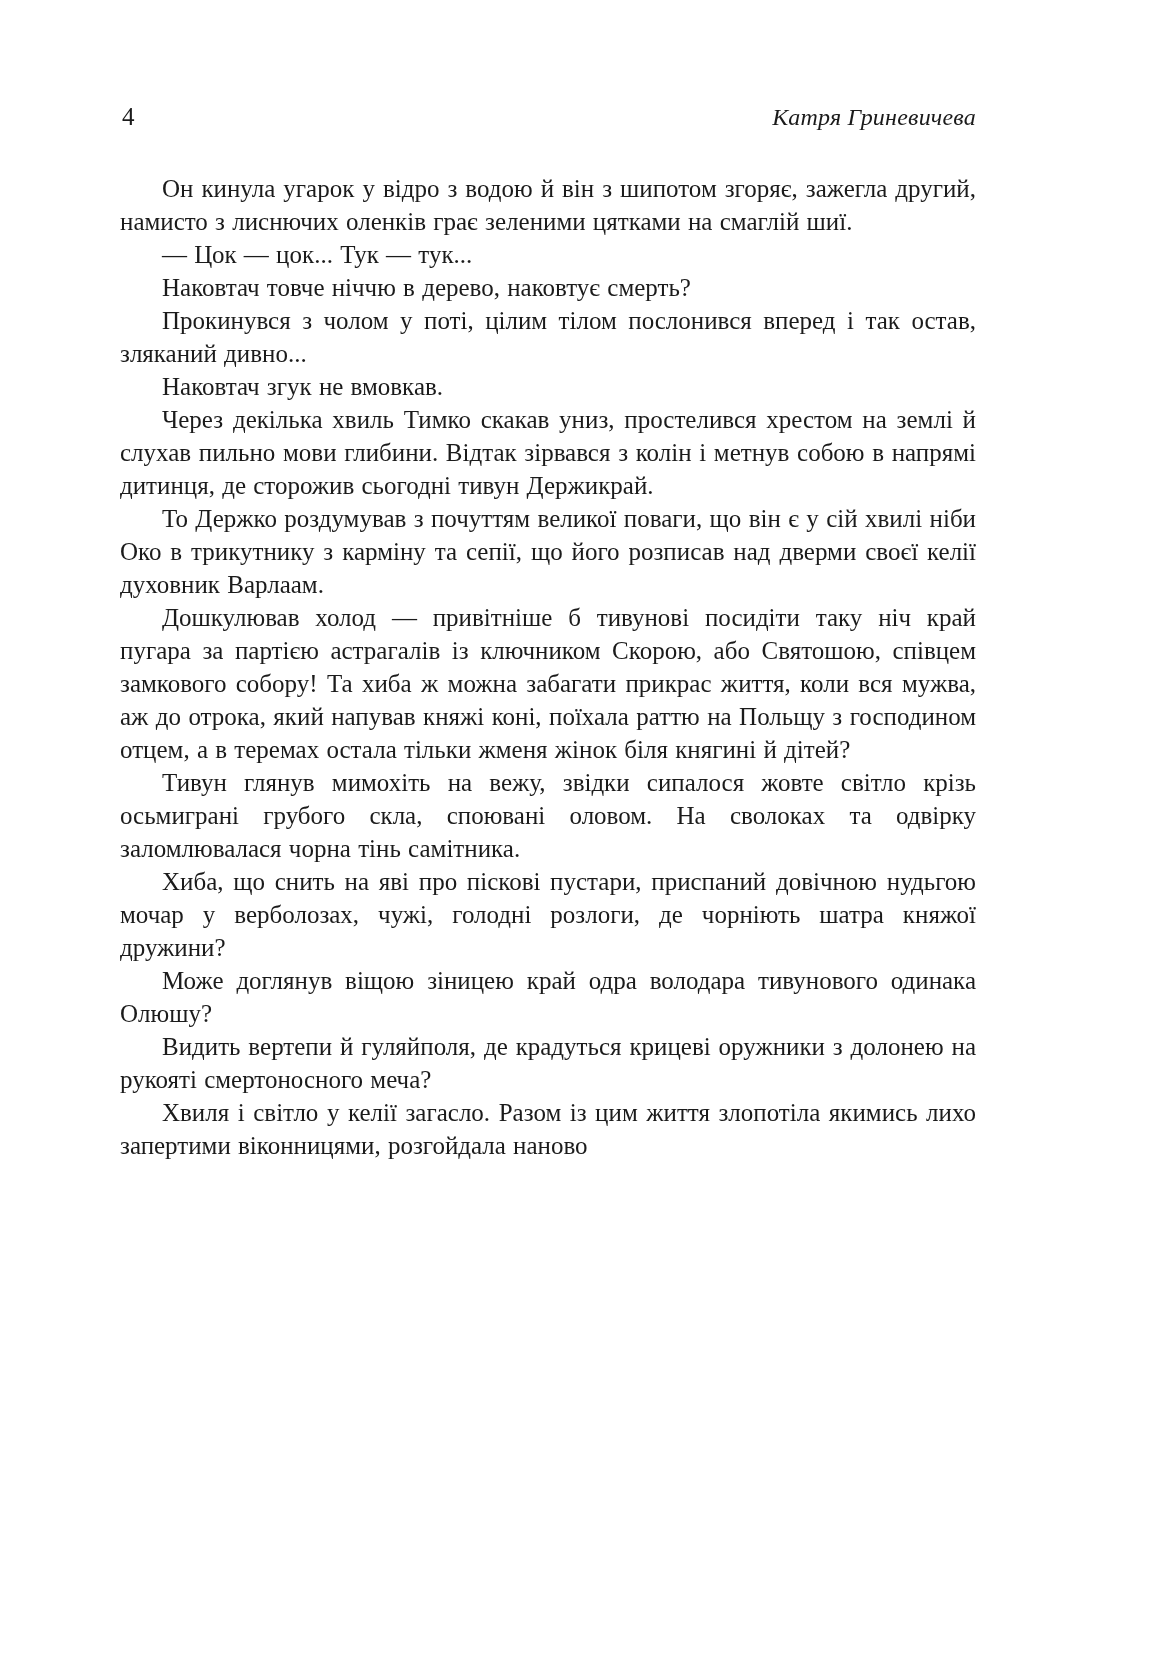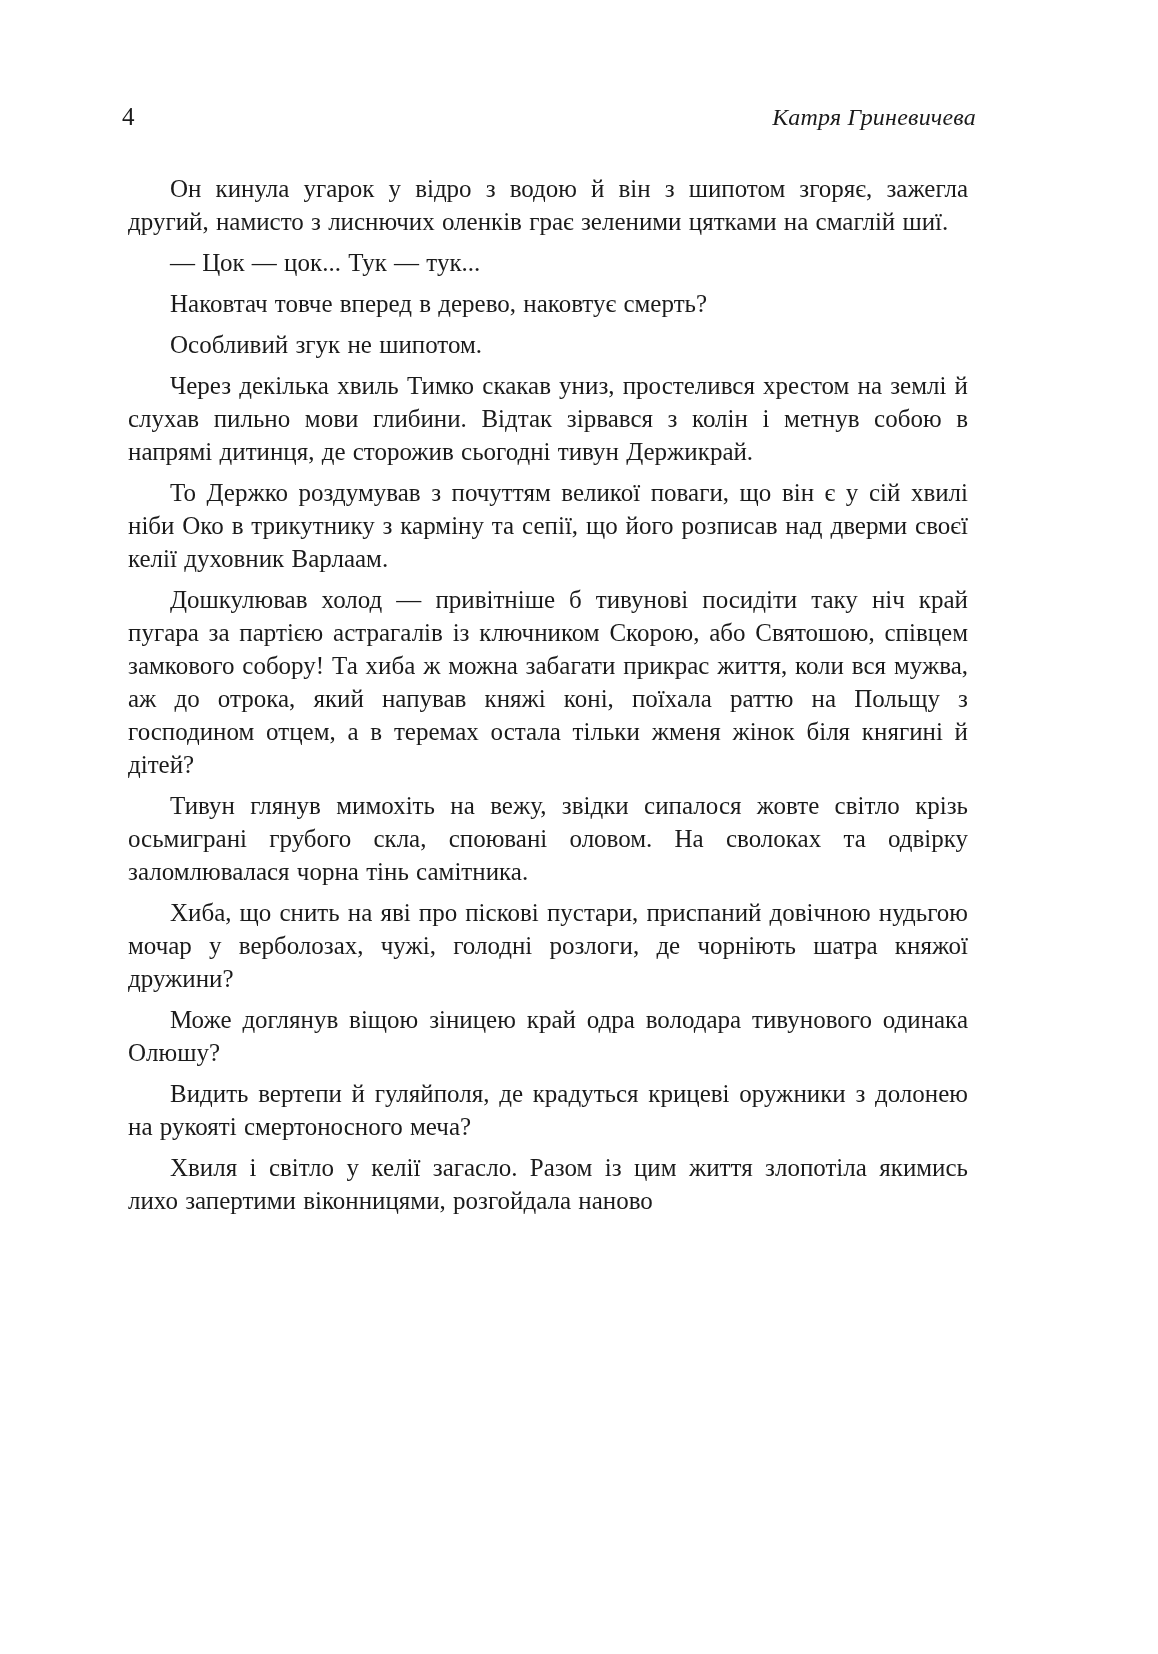--- a/index.html
+++ b/index.html
@@ -37,21 +37,21 @@
     font-style: normal;
   }
   .running-title {
     text-align: right;
     font-style: italic;
     font-size: 24px;
     line-height: 34px;
     letter-spacing: 0.2px;
   }
   .body-text p {
-    margin: 8px;
+    margin: 0;
     font-size: 25px;
     line-height: 33px;
     text-align: justify;
     text-indent: 42px;
     word-spacing: 1px;
   }
 </style>
 </head>
 <body>
 
@@ -59,22 +59,23 @@
   <div class="text-block">
 
     <div class="header-row">
       <span class="page-number">4</span>
       <div class="running-title">Катря Гриневичева</div>
     </div>
 
     <div class="body-text">
       <p>Он кинула угарок у відро з водою й він з шипотом згоряє, зажегла другий, намисто з лиснючих оленків грає зеленими цятками на смаглій шиї.</p>
       <p>— Цок — цок... Тук — тук...</p>
-      <p>Наковтач товче вперед в дерево, наковтує смерть?</p>
-      <p>Особливий згук не шипотом.</p>
+      <p>Наковтач товче ніччю в дерево, наковтує смерть?</p>
+      <p>Прокинувся з чолом у поті, цілим тілом послонився вперед і так остав, зляканий дивно...</p>
+      <p>Наковтач згук не вмовкав.</p>
       <p>Через декілька хвиль Тимко скакав униз, простелився хрестом на землі й слухав пильно мови глибини. Відтак зірвався з колін і метнув собою в напрямі дитинця, де сторожив сьогодні тивун Держикрай.</p>
       <p>То Держко роздумував з почуттям великої поваги, що він є у сій хвилі ніби Око в трикутнику з карміну та сепії, що його розписав над дверми своєї келії духовник Варлаам.</p>
       <p>Дошкулював холод — привітніше б тивунові посидіти таку ніч край пугара за партією астрагалів із ключником Скорою, або Святошою, співцем замкового собору! Та хиба ж можна забагати прикрас життя, коли вся мужва, аж до отрока, який напував княжі коні, поїхала раттю на Польщу з господином отцем, а в теремах остала тільки жменя жінок біля княгині й дітей?</p>
       <p>Тивун глянув мимохіть на вежу, звідки сипалося жовте світло крізь осьмиграні грубого скла, споювані оловом. На сволоках та одвірку заломлювалася чорна тінь самітника.</p>
       <p>Хиба, що снить на яві про піскові пустари, приспаний довічною нудьгою мочар у верболозах, чужі, голодні розлоги, де чорніють шатра княжої дружини?</p>
       <p>Може доглянув віщою зіницею край одра володара тивунового одинака Олюшу?</p>
       <p>Видить вертепи й гуляйполя, де крадуться крицеві оружники з долонею на рукояті смертоносного меча?</p>
       <p>Хвиля і світло у келії загасло. Разом із цим життя злопотіла якимись лихо запертими віконницями, розгойдала наново</p>
     </div>
 

